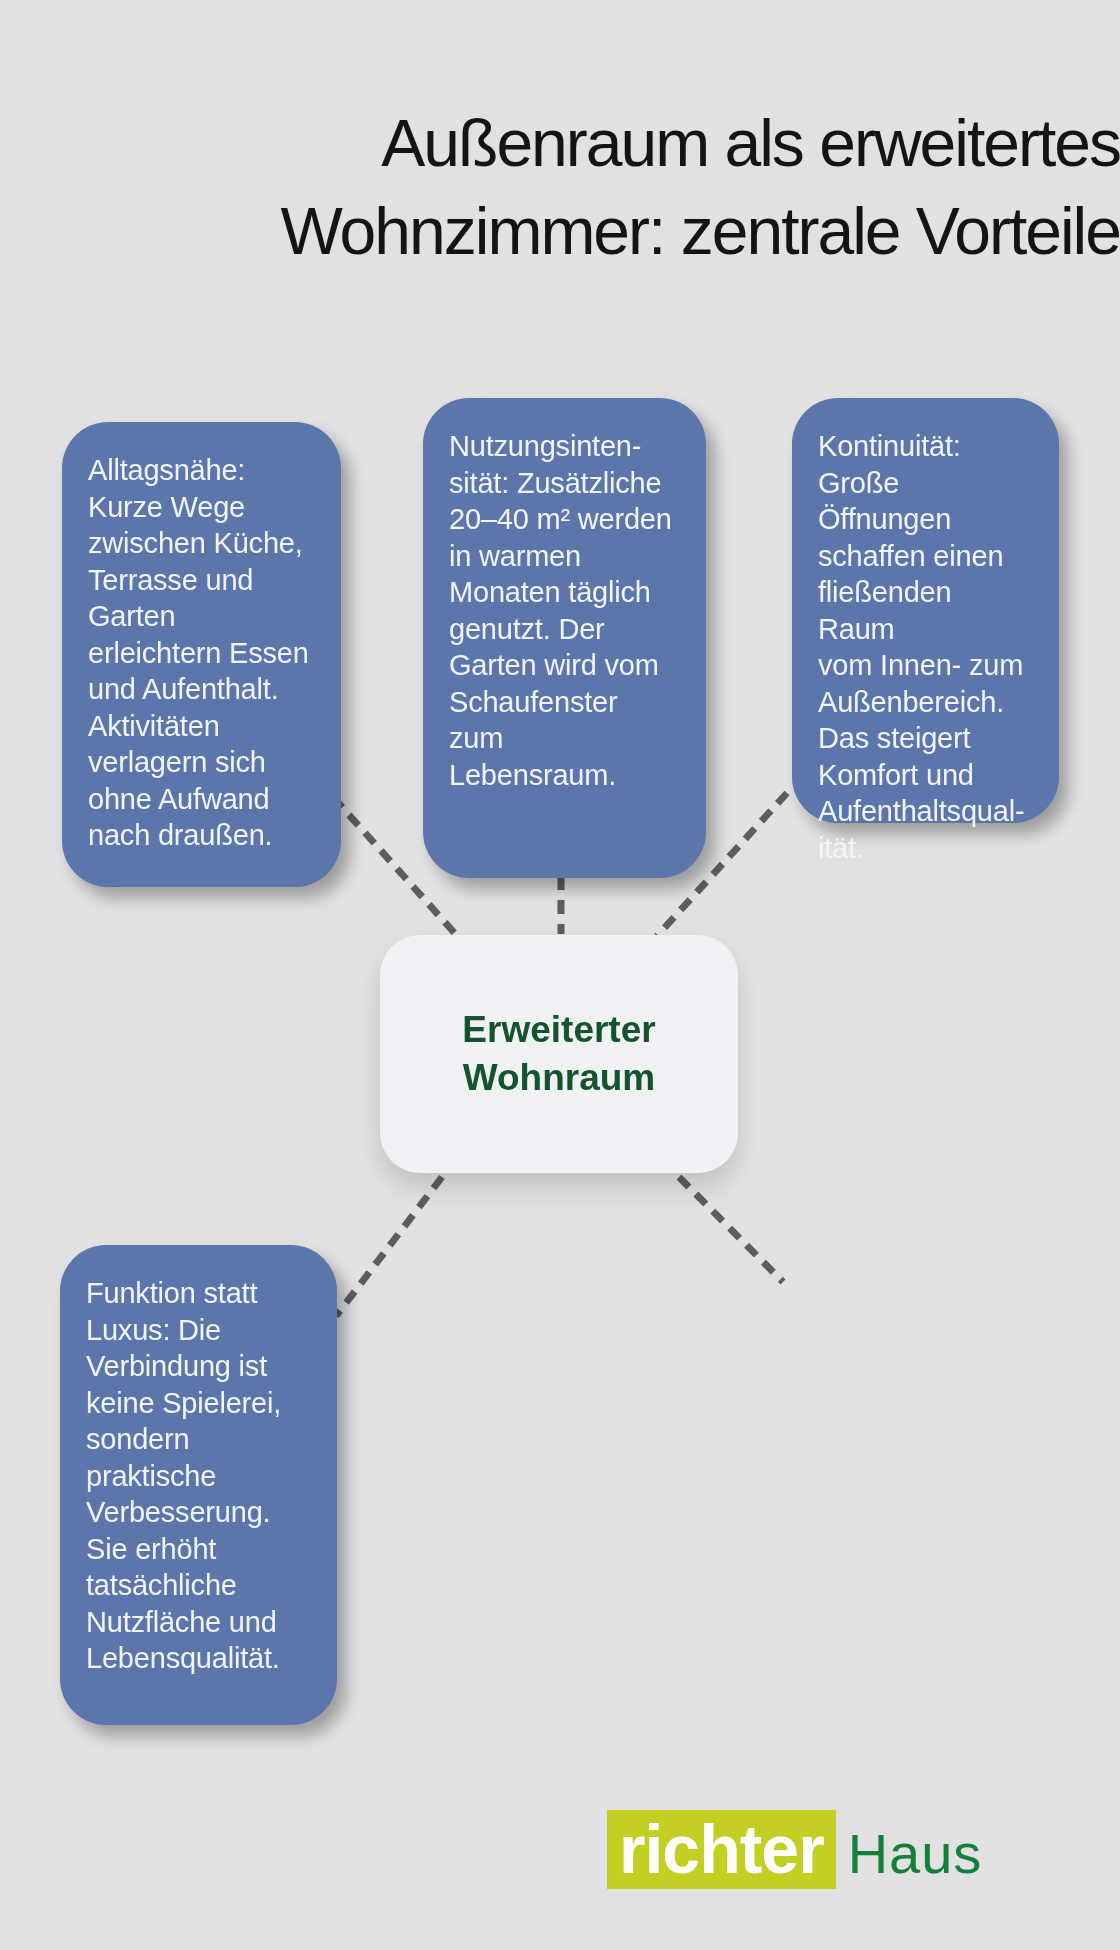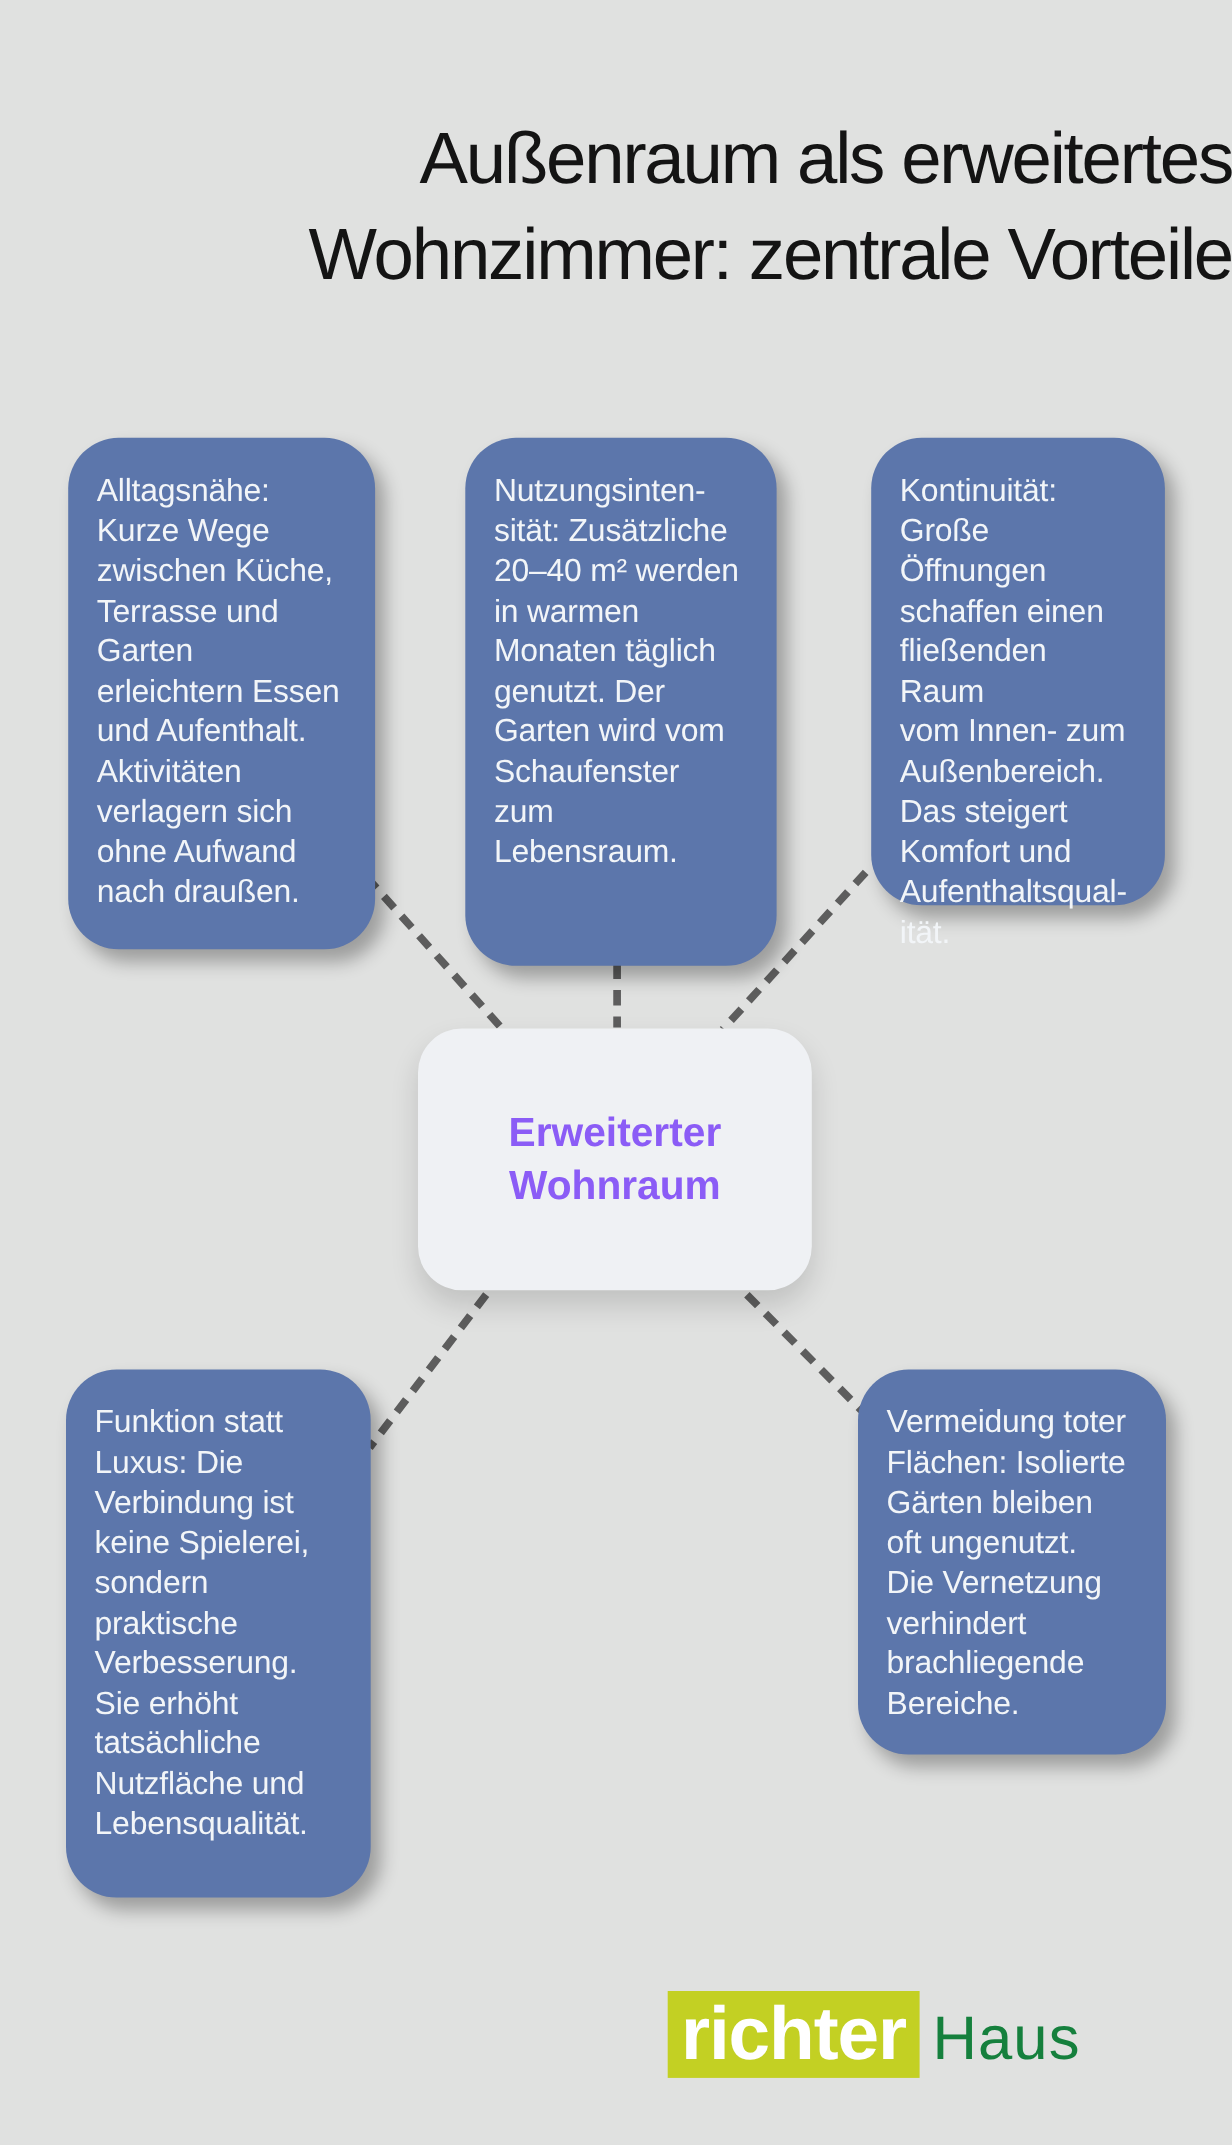--- a/index.html
+++ b/index.html
@@ -44,40 +44,40 @@
     background:#5c76ab;
     border-radius:46px;
     color:#f2f5f8;
     font-size:29px;
     line-height:36.5px;
     letter-spacing:-0.2px;
     padding:30px 26px;
     white-space:pre-line;
     box-shadow:9px 11px 16px rgba(0,0,0,0.30);
   }
-  .card-tl{left:62px;  top:398px;  width:279px; height:465px;}
+  .card-tl{left:62px;  top:422px;  width:279px; height:465px;}
   .card-tm{left:423px; top:398px;  width:283px; height:480px;}
   .card-tr{left:792px; top:398px;  width:267px; height:425px;}
   .card-bl{left:60px;  top:1245px; width:277px; height:480px;}
   .card-br{left:780px; top:1245px; width:280px; height:350px;}
   .center-node{
     position:absolute;
     left:380px; top:935px;
     width:358px; height:238px;
     box-sizing:border-box;
     background:#eff1f4;
     border-radius:40px;
     display:flex;
     align-items:center;
     justify-content:center;
     text-align:center;
     font-size:37px;
     font-weight:700;
     line-height:48px;
-    color:#8b5cf6;
+    color:#14532d;
     white-space:pre-line;
     box-shadow:0 14px 26px rgba(0,0,0,0.14);
   }
   .logo{
     position:absolute;
     left:607px; top:1810px;
     white-space:nowrap;
   }
   .logo .primary{
     display:inline-block;
@@ -154,28 +154,20 @@
 Verbindung ist
 keine Spielerei,
 sondern
 praktische
 Verbesserung.
 Sie erhöht
 tatsächliche
 Nutzfläche und
 Lebensqualität.</div>
 
-  <div class="card card-br">Vermeidung toter
-Flächen: Isolierte
-Gärten bleiben
-oft ungenutzt.
-Die Vernetzung
-verhindert
-brachliegende
-Bereiche.</div>
 
   <div class="center-node">
     <span>Erweiterter
 Wohnraum</span>
   </div>
 
   <div class="logo">
     <span class="primary">richter</span><span class="secondary">Haus</span>
   </div>
 

